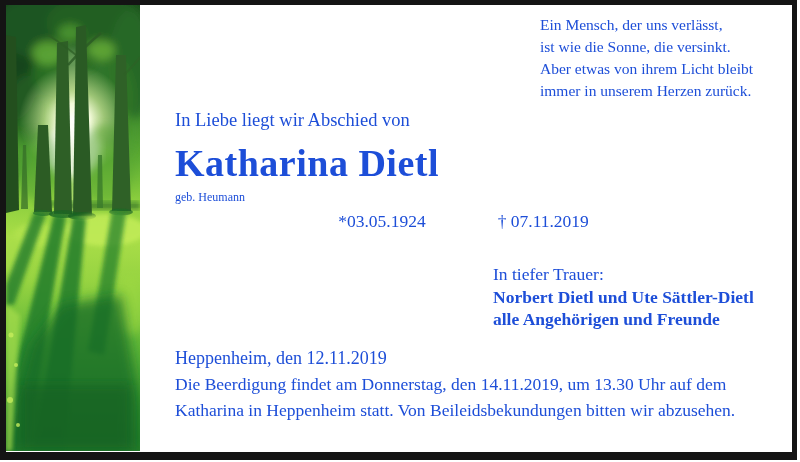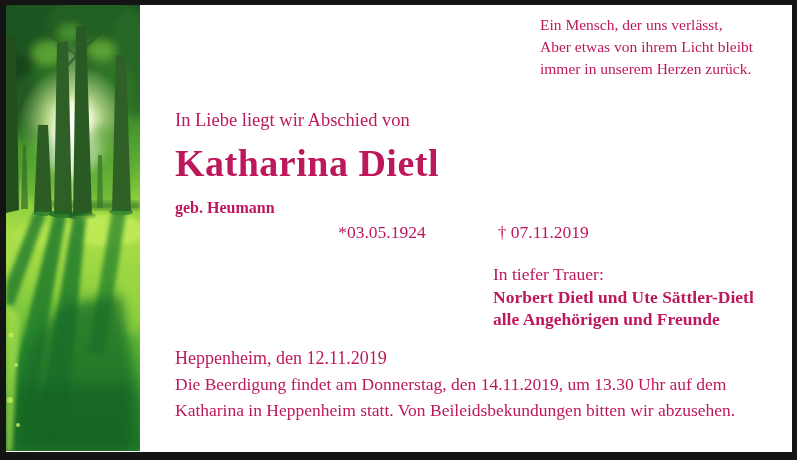--- a/index.html
+++ b/index.html
@@ -7,21 +7,21 @@
     padding: 0;
     background: #ffffff;
     font-family: "Liberation Serif", "DejaVu Serif", serif;
   }
   .page {
     position: relative;
     width: 800px;
     height: 462px;
     background: #ffffff;
     overflow: hidden;
-    color: #be185d;
+    color: #1d4ed8;
   }
   .sheet {
     position: absolute;
     left: 0; top: 0;
     width: 797px; height: 460px;
     box-sizing: border-box;
     border-style: solid;
     border-color: #141414;
     border-width: 5px 5px 8px 6px;
     background: #ffffff;
@@ -52,24 +52,23 @@
     left: 175px; top: 141px;
     width: 577px;
   }
   .deceased-name {
     font-size: 38px;
     font-weight: 700;
     letter-spacing: 0.5px;
     line-height: 44px;
   }
   .birth-name {
-    font-size: 16px;
+    font-size: 12px;
     line-height: 20px;
-    margin-top: 13px;
-    font-weight: bold;
+    margin-top: 2px;
   }
   .dates {
     display: flex;
     justify-content: center;
     gap: 72px;
     font-size: 17.5px;
     line-height: 22px;
     margin-top: 3px;
   }
   .mourning {
@@ -195,20 +194,21 @@
         <circle cx="5" cy="330" r="2.5"></circle>
         <circle cx="10" cy="360" r="2"></circle>
         <circle cx="4" cy="395" r="3"></circle>
         <circle cx="12" cy="420" r="2"></circle>
       </g>
     </svg>
   </div>
 
   <div class="poem">
     <div>Ein Mensch, der uns verlässt,</div>
+    <div>ist wie die Sonne, die versinkt.</div>
     <div>Aber etwas von ihrem Licht bleibt</div>
     <div>immer in unserem Herzen zurück.</div>
   </div>
 
   <div class="intro">In Liebe liegt wir Abschied von</div>
 
   <div class="name-block">
     <div class="deceased-name">Katharina Dietl</div>
     <div class="birth-name">geb. Heumann</div>
     <div class="dates">

